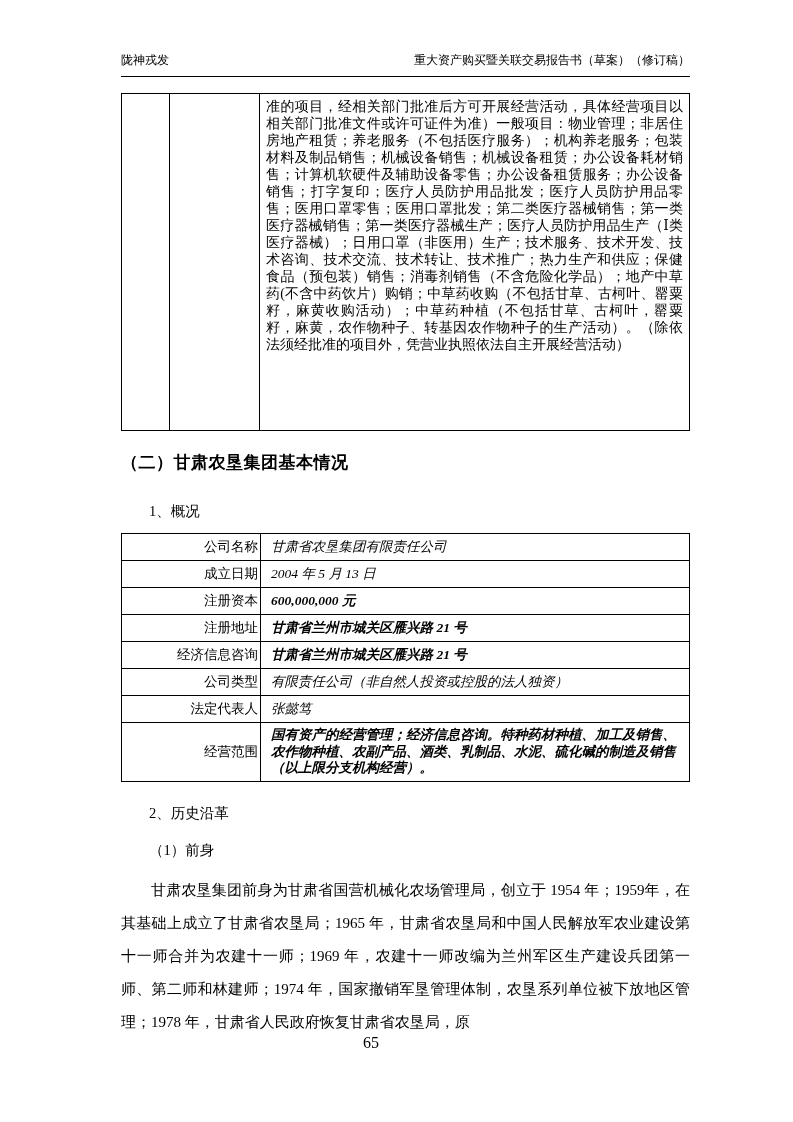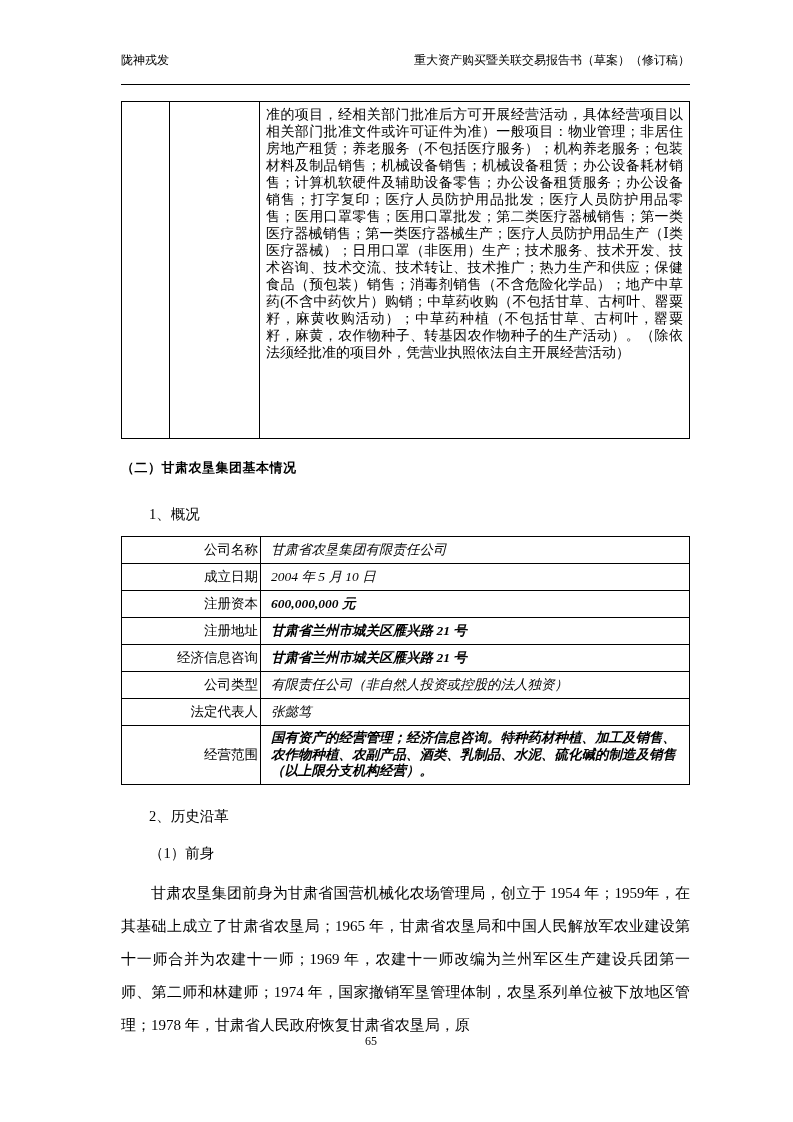--- a/index.html
+++ b/index.html
@@ -17,21 +17,21 @@
     position: relative;
     margin-left: 121px;
     width: 569px;
   }
   .header {
     margin-top: 52px;
     display: flex;
     justify-content: space-between;
     align-items: flex-end;
     font-size: 12px;
-    padding-bottom: 15px;
+    padding-bottom: 7px;
     border-bottom: 1px solid #000;
   }
   table.cont-table {
     margin-top: 16px;
     width: 100%;
     border-collapse: collapse;
     table-layout: fixed;
   }
   table.cont-table td {
     border: 1px solid #000;
@@ -45,21 +45,21 @@
     height: 336px;
     overflow: hidden;
     padding: 4px 6px;
     font-size: 14px;
     line-height: 17px;
     text-align: justify;
   }
   h2.section-heading {
     margin: 20px 0 0 0;
     font-family: "Liberation Sans", "DejaVu Sans", sans-serif;
-    font-size: 13px;
+    font-size: 17px;
     font-weight: bold;
     letter-spacing: 0.5px;
   }
   .sub-heading {
     margin: 28px 0 0 28px;
     font-size: 14.5px;
   }
   table.info-table {
     margin-top: 12px;
     width: 100%;
@@ -90,21 +90,21 @@
     line-height: 33px;
     text-align: justify;
     text-indent: 2em;
   }
   .footer {
     position: absolute;
     left: 0;
     top: 1034px;
     width: 742px;
     text-align: center;
-    font-size: 12px;
+    font-size: 16px;
   }
 </style>
 </head>
 <body>
 
 <div class="page">
   <div class="content">
 
     <div class="header">
       <span>陇神戎发</span>
@@ -128,21 +128,21 @@
     <div class="sub-heading">1、概况</div>
 
     <table class="info-table">
       <tbody>
           <tr>
         <td class="lbl">公司名称</td>
         <td class="val">甘肃省农垦集团有限责任公司</td>
       </tr>
       <tr>
         <td class="lbl">成立日期</td>
-        <td class="val">2004 年 5 月 10 日</td>
+        <td class="val">2004 年 5 月 13 日</td>
       </tr>
       <tr>
         <td class="lbl">注册资本</td>
         <td class="val b">600,000,000 元</td>
       </tr>
       <tr>
         <td class="lbl">注册地址</td>
         <td class="val b">甘肃省兰州市城关区雁兴路 21 号</td>
       </tr>
       <tr>

